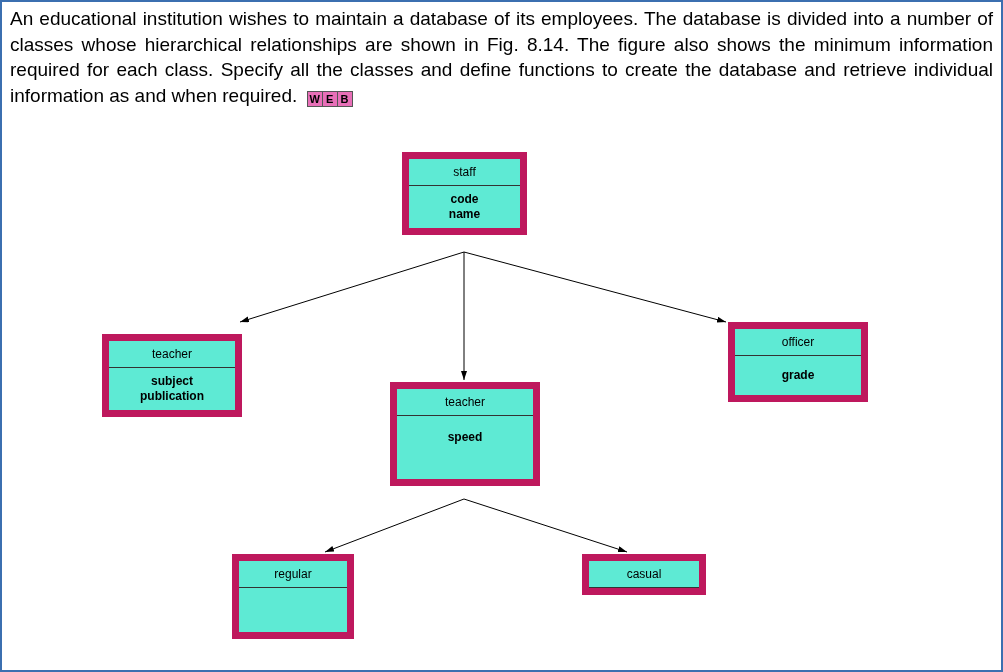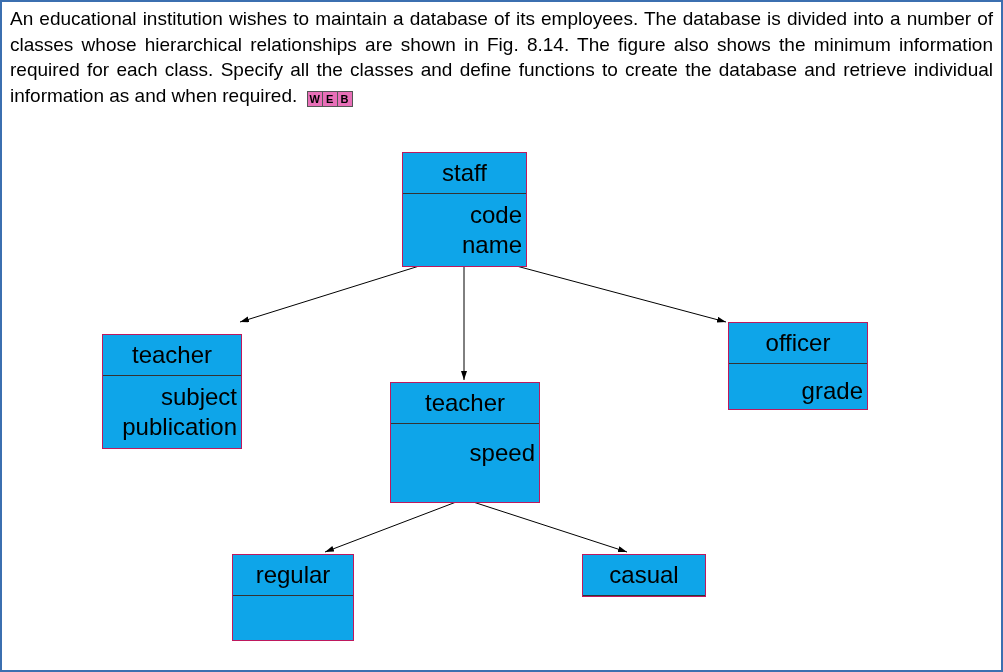--- a/index.html
+++ b/index.html
@@ -43,35 +43,36 @@
   }
   .diagram {
     position: absolute;
     left: 0;
     top: 120px;
     width: 1003px;
     height: 552px;
   }
   .class-box {
     position: absolute;
-    background: #0ea5e9;
-    border: 1px solid #be185d;
-    font-size: 24px;
+    background: #5eead4;
+    border: 7px solid #be185d;
+    font-size: 12px;
     color: #000;
   }
   .class-box .title {
     text-align: center;
     padding: 6px 4px;
     border-bottom: 1px solid #333;
   }
   .class-box .attrs {
-    text-align: right;
+    text-align: center;
     padding: 6px 4px;
     min-height: 20px;
     line-height: 1.25;
+    font-weight: bold;
   }
   svg.connectors {
     position: absolute;
     left: 0; top: 0;
     width: 1003px;
     height: 552px;
     pointer-events: none;
   }
 </style>
 </head>
@@ -116,21 +117,21 @@
       <div class="attrs">subject<br>publication</div>
     </div>
 
     <div class="class-box" style="left:388px; top:260px; width:150px;">
       <div class="title">teacher</div>
       <div class="attrs" style="padding-top:14px;padding-bottom:34px;">speed</div>
     </div>
 
     <div class="class-box" style="left:726px; top:200px; width:140px;">
       <div class="title">officer</div>
-      <div class="attrs" style="padding-top:12px;padding-bottom:3px;">grade</div>
+      <div class="attrs" style="padding-top:12px;padding-bottom:12px;">grade</div>
     </div>
 
     <div class="class-box" style="left:230px; top:432px; width:122px;">
       <div class="title">regular</div>
       <div class="attrs" style="min-height:44px;"></div>
     </div>
 
     <div class="class-box" style="left:580px; top:432px; width:124px;">
       <div class="title">casual</div>
     </div>

